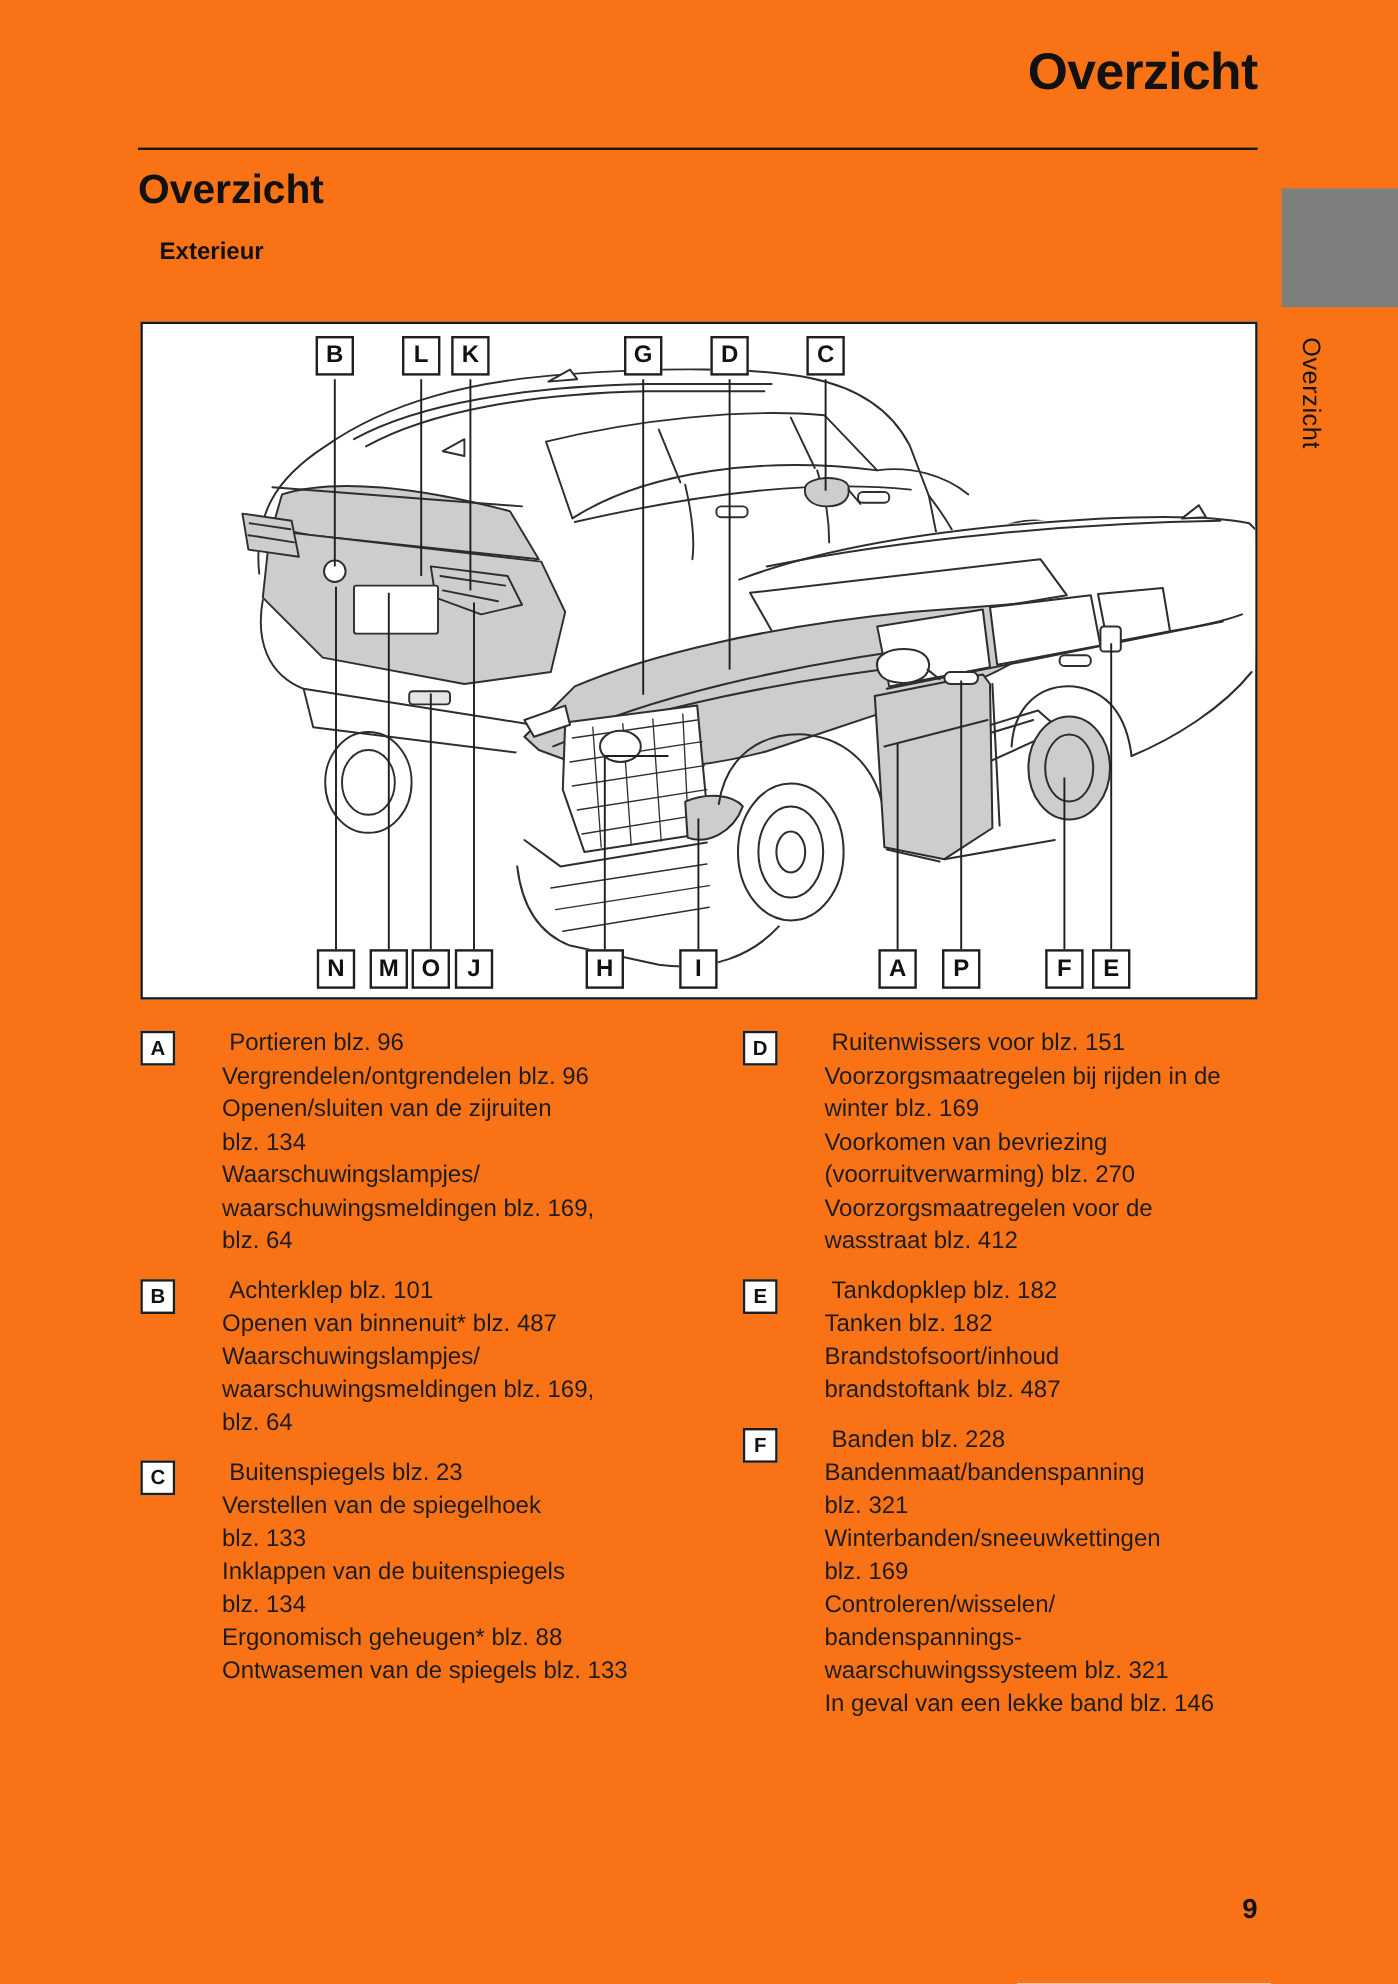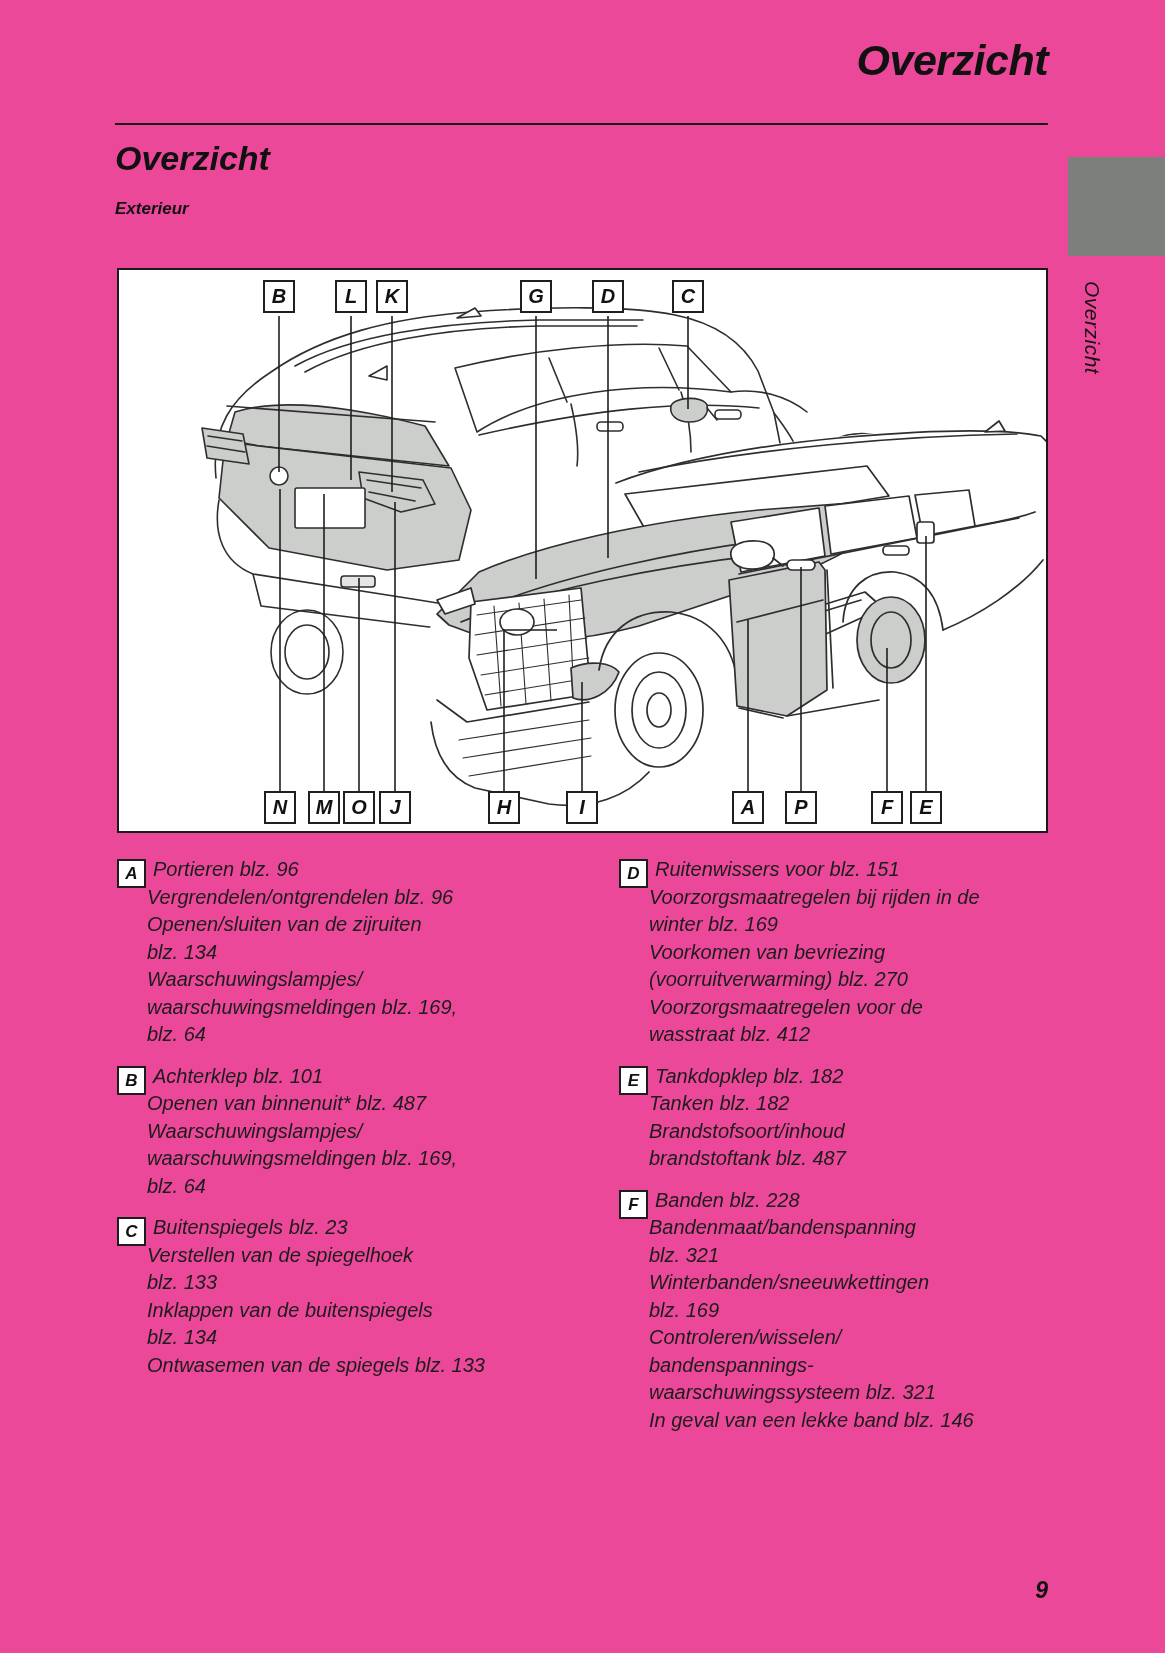--- a/index.html
+++ b/index.html
@@ -1,39 +1,39 @@
 <!DOCTYPE html>
 <html><head>
 <meta charset="utf-8">
 <style>
   html,body{margin:0;padding:0;background:#ffffff;}
   body{width:1165px;height:1653px;position:relative;font-family:"Liberation Sans","DejaVu Sans",sans-serif;color:#1c1c1c;}
-  .page{position:absolute;inset:0;background:#ec4899;overflow:hidden;font-style:italic;}
+  .page{position:absolute;inset:0;background:#f97316;overflow:hidden;}
 
   .header-title{position:absolute;top:36px;right:117px;font-size:43px;font-weight:700;letter-spacing:-0.5px;color:#111;}
   .header-rule{position:absolute;left:115px;top:123px;width:933px;height:2px;background:#161616;}
   .section-title{position:absolute;left:115px;top:139px;font-size:34px;font-weight:700;color:#111;}
-  .subsection-title{position:absolute;left:115px;top:199px;font-size:17px;font-weight:700;color:#111;}
+  .subsection-title{position:absolute;left:133px;top:199px;font-size:20px;font-weight:700;color:#111;}
 
   .side-tab{position:absolute;left:1068px;top:157px;width:97px;height:99px;background:#7c7f7c;}
   .side-tab-label{position:absolute;left:1080px;top:281px;writing-mode:vertical-rl;text-orientation:mixed;font-size:21px;color:#141414;letter-spacing:0.5px;}
 
   .figure{position:absolute;left:117px;top:268px;width:931px;height:565px;border:2px solid #1a1a1a;box-sizing:border-box;background:#fff;}
   .figure svg{position:absolute;left:0;top:0;}
 
   .co{position:absolute;width:28px;height:29px;border:2px solid #1f1f1f;background:#fff;
       font-size:20px;font-weight:700;text-align:center;line-height:29px;color:#111;}
 
   .col{position:absolute;top:856px;}
   .col-left{left:115px;width:465px;}
   .col-right{left:617px;width:440px;}
   .refsec{position:relative;margin-bottom:14px;}
   .badge{position:absolute;left:2px;top:3px;width:25px;height:25px;border:2px solid #1d1d1d;
          font-size:17px;font-weight:700;text-align:center;line-height:25px;color:#111;background:#fff;}
-  .lines{margin-left:32px;font-size:20px;line-height:27.5px;color:#1c1c1c;}
+  .lines{margin-left:70px;font-size:20px;line-height:27.5px;color:#1c1c1c;}
   .ln{white-space:nowrap;}
   .ln.first{padding-left:6px;}
 
   .page-number{position:absolute;right:117px;top:1577px;font-size:23px;font-weight:700;color:#111;}
 </style>
 </head>
 <body>
 
 <div class="page">
 
@@ -225,20 +225,21 @@
       </div>
     </div>
     <div class="refsec">
       <span class="badge">C</span>
       <div class="lines">
         <div class="ln first">Buitenspiegels blz. 23</div>
         <div class="ln">Verstellen van de spiegelhoek</div>
         <div class="ln">blz. 133</div>
         <div class="ln">Inklappen van de buitenspiegels</div>
         <div class="ln">blz. 134</div>
+        <div class="ln">Ergonomisch geheugen* blz. 88</div>
         <div class="ln">Ontwasemen van de spiegels blz. 133</div>
       </div>
     </div>
   </div>
 
   <div class="col col-right">
     <div class="refsec">
       <span class="badge">D</span>
       <div class="lines">
         <div class="ln first">Ruitenwissers voor blz. 151</div>

